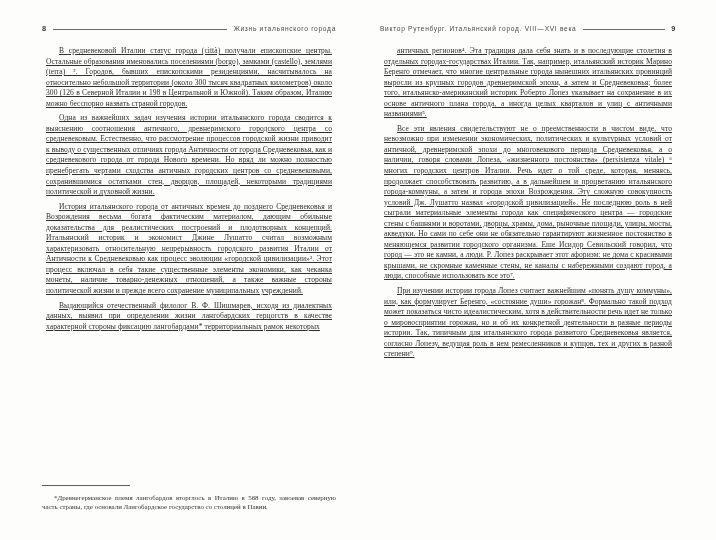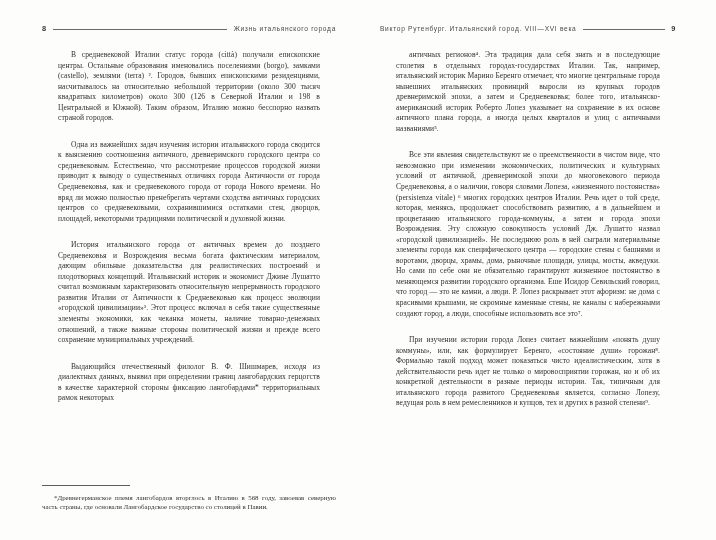--- a/index.html
+++ b/index.html
@@ -71,22 +71,23 @@
   .body {
     font-size: 7.55px;
     line-height: 10.55px;
     text-align: justify;
     text-justify: inter-word;
     color: #312f2d;
     letter-spacing: 0.06px;
     -webkit-font-smoothing: antialiased;
   }
   .body p {
-    margin: 16px;
+    margin: 4px;
     text-indent: 13px;
+    text-decoration: underline;
   }
 
   
   .footnote-wrap {
     position: absolute;
     left: 42px;
     right: 22px;
     bottom: 28px;
   }
   .footnote-rule {
@@ -124,21 +125,21 @@
     <div class="runhead left">
       <span class="folio">8</span>
       <span class="rule"></span>
       <span class="title">Жизнь итальянского города</span>
     </div>
 
     <div class="body">
       <p>В средневековой Италии статус города (città) получали епископские центры. Остальные образования именовались поселениями (borgo), замками (castello), землями (terra) ². Городов, бывших епископскими резиденциями, насчитывалось на относительно небольшой территории (около 300 тысяч квадратных километров) около 300 (126 в Северной Италии и 198 в Центральной и Южной). Таким образом, Италию можно бесспорно назвать страной городов.</p>
       <p>Одна из важнейших задач изучения истории итальянского города сводится к выяснению соотношения античного, древнеримского городского центра со средневековым. Естественно, что рассмотрение процессов городской жизни приводит к выводу о существенных отличиях города Античности от города Средневековья, как и средневекового города от города Нового времени. Но вряд ли можно полностью пренебрегать чертами сходства античных городских центров со средневековыми, сохранившимися остатками стен, дворцов, площадей, некоторыми традициями политической и духовной жизни.</p>
       <p>История итальянского города от античных времен до позднего Средневековья и Возрождения весьма богата фактическим материалом, дающим обильные доказательства для реалистических построений и плодотворных концепций. Итальянский историк и экономист Джине Лушатто считал возможным характеризовать относительную непрерывность городского развития Италии от Античности к Средневековью как процесс эволюции «городской цивилизации»³. Этот процесс включал в себя такие существенные элементы экономики, как чеканка монеты, наличие товарно-денежных отношений, а также важные стороны политической жизни и прежде всего сохранение муниципальных учреждений.</p>
-      <p>Выдающийся отечественный филолог В. Ф. Шишмарев, исходя из диалектных данных, выявил при определении границ лангобардских герцогств в качестве характерной стороны фиксацию лангобардами* территориальных рамок некоторых</p>
+      <p>Выдающийся отечественный филолог В. Ф. Шишмарев, исходя из диалектных данных, выявил при определении жизни лангобардских герцогств в качестве характерной стороны фиксацию лангобардами* территориальных рамок некоторых</p>
     </div>
 
     <div class="footnote-wrap">
       <div class="footnote-rule"></div>
       <div class="footnote">
         <p>*Древнегерманское племя лангобардов вторглось в Италию в 568 году, завоевав северную часть страны, где основали Лангобардское государство со столицей в Павии.</p>
       </div>
     </div>
   </div>
 

